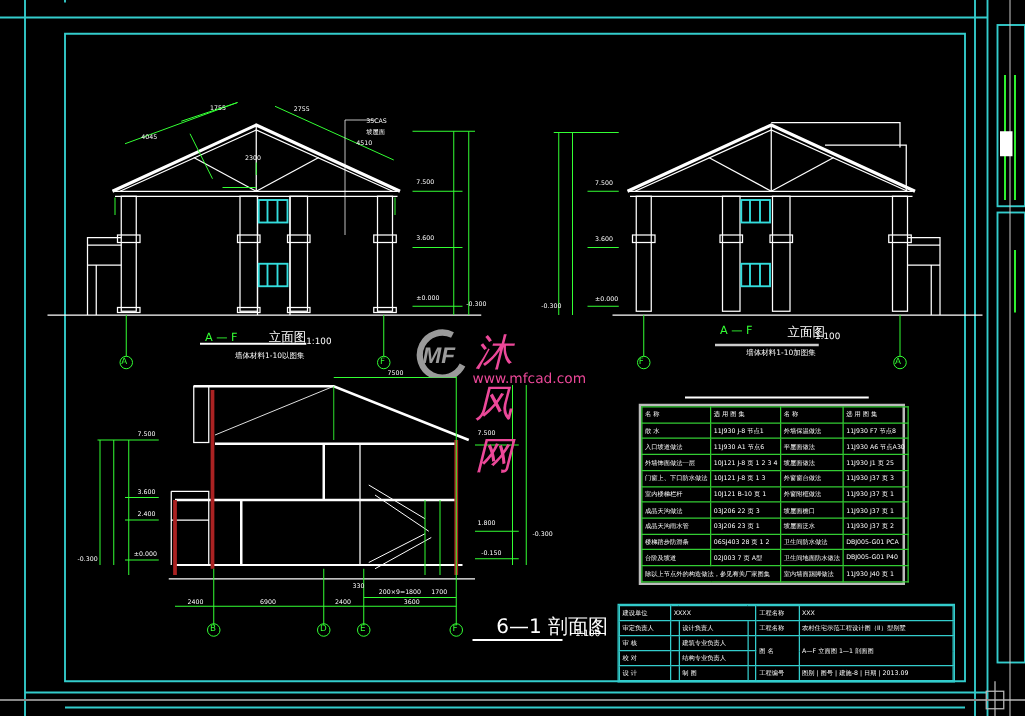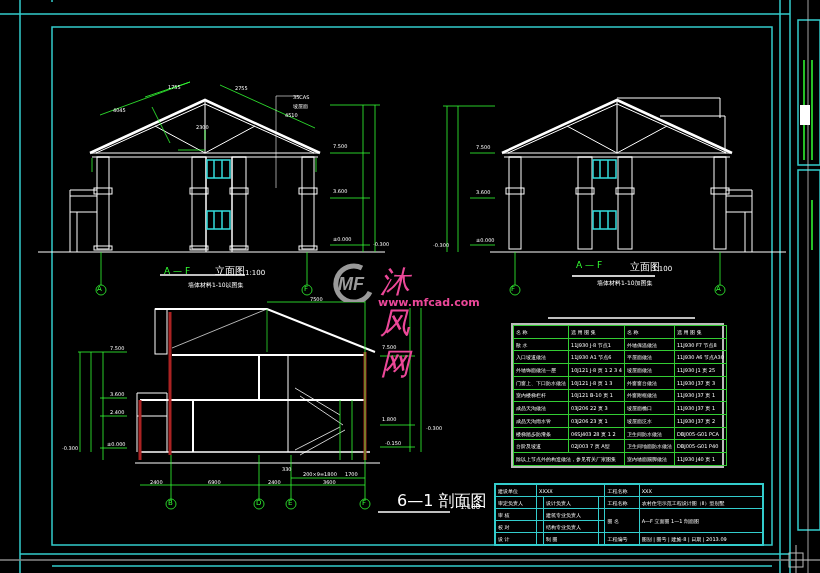--- a/index.html
+++ b/index.html
@@ -9,21 +9,21 @@
   .g { color:#3f3; }
   .tbl-title { position:absolute; left:548px; top:302px; font-size:13px; color:#fff; letter-spacing:1px; }
   .tbl { position:absolute; left:511px; top:323px; width:213px; height:145px; border:2px solid #bbb; box-sizing:border-box; }
   .tbl table { width:100%; height:100%; border-collapse:collapse; }
   .tbl td { border:1px solid #3c3; color:#fff; font-size:5px; padding:0 2px; white-space:nowrap; overflow:hidden; }
   .tb { position:absolute; left:494px; top:483px; width:270px; height:63px; border:1px solid #3cc; box-sizing:border-box; }
   .tb table { width:100%; height:100%; border-collapse:collapse; }
   .tb td { border:1px solid #3cc; color:#fff; font-size:5px; padding:0 2px; white-space:nowrap; overflow:hidden; }
   .wm { position:absolute; left:332px; top:262px; color:#ec4899; }
   .wm-cn { position:absolute; left:48px; top:0; font-size:30px; font-weight:normal; font-style:italic; letter-spacing:4px; }
-  .wm-url { position:absolute; left:46px; top:34px; font-size:11px; font-weight:bold; }
+  .wm-url { position:absolute; left:46px; top:34px; font-size:11px; font-weight:normal; }
 </style>
 </head>
 <body>
 
 <div class="canvas">
 <svg width="820" height="573" viewBox="0 0 820 573" xmlns="http://www.w3.org/2000/svg">
 
   <g stroke="#33cccc" fill="none" stroke-width="1.5">
     <line x1="0" y1="14" x2="790" y2="14"></line>
     <line x1="20" y1="0" x2="20" y2="573"></line>

